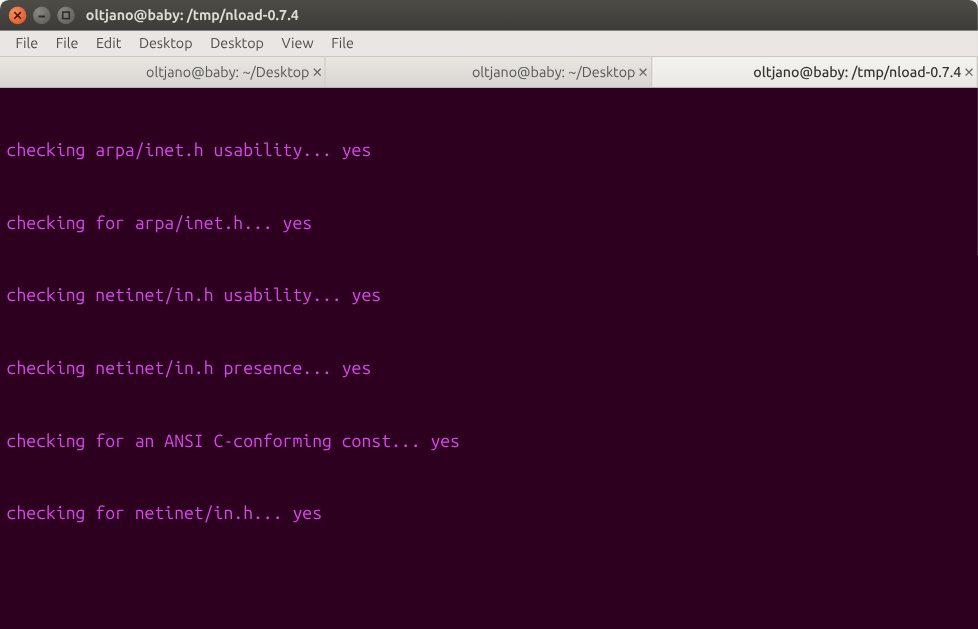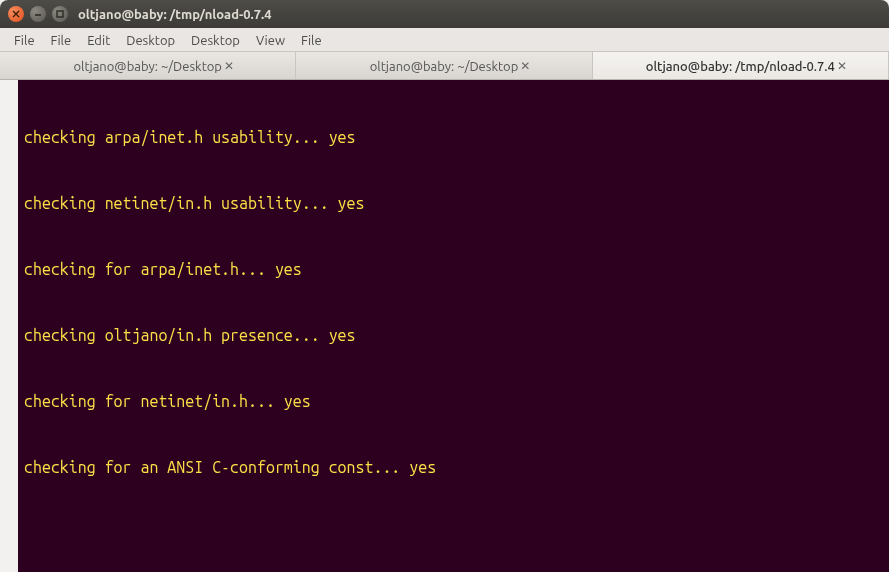--- a/index.html
+++ b/index.html
@@ -47,48 +47,47 @@
     height: 28px;
     background: #dedbd7;
     display: flex;
     align-items: stretch;
     border-bottom: 1px solid #b7b3ae;
   }
   .tab {
     flex: 1;
     display: flex;
     align-items: center;
-    justify-content: center;
+    justify-content: flex-end;
     padding: 0 0 0 14px;
     font-size: 13px;
     color: #555;
     border-right: 1px solid #c9c5c1;
     background: linear-gradient(to bottom, #eae7e3 0%, #d8d5d0 100%);
   }
   .tab.active {
     background: linear-gradient(to bottom, #f5f3f0 0%, #ebe8e4 100%);
     color: #333;
     font-weight: 500;
   }
   .tab-close {
     width: 14px; height: 14px;
     display: inline-flex; align-items: center; justify-content: center;
     font-size: 12px; color: #666;
   }
   .terminal {
     background: #2c001e;
-    color: #fde047;
+    color: #d946ef;
     font-family: "Ubuntu Mono", "DejaVu Sans Mono", monospace;
     font-size: 16px;
     line-height: 22px;
     padding: 2px 2px 2px 6px;
     height: calc(572px - 28px - 24px - 28px);
     overflow: hidden;
     white-space: pre;
-    margin-left: 18px;
   }
   .term-line { white-space: pre; }
 </style>
 </head>
 <body>
 
 <div class="titlebar">
   <div class="window-controls">
     <span class="wc-btn wc-close">
       <svg viewBox="0 0 8 8">
@@ -129,25 +128,25 @@
     <span class="tab-close">✕</span>
   </div>
   <div class="tab active">
     <span>oltjano@baby: /tmp/nload-0.7.4</span>
     <span class="tab-close">✕</span>
   </div>
 </div>
 
 <div class="terminal">
   <div class="term-line">checking arpa/inet.h usability... yes</div>
+  <div class="term-line">checking for arpa/inet.h... yes</div>
   <div class="term-line">checking netinet/in.h usability... yes</div>
-  <div class="term-line">checking for arpa/inet.h... yes</div>
-  <div class="term-line">checking oltjano/in.h presence... yes</div>
+  <div class="term-line">checking netinet/in.h presence... yes</div>
+  <div class="term-line">checking for an ANSI C-conforming const... yes</div>
   <div class="term-line">checking for netinet/in.h... yes</div>
-  <div class="term-line">checking for an ANSI C-conforming const... yes</div>
   
   
   
   
   
   
   
   
   
   

